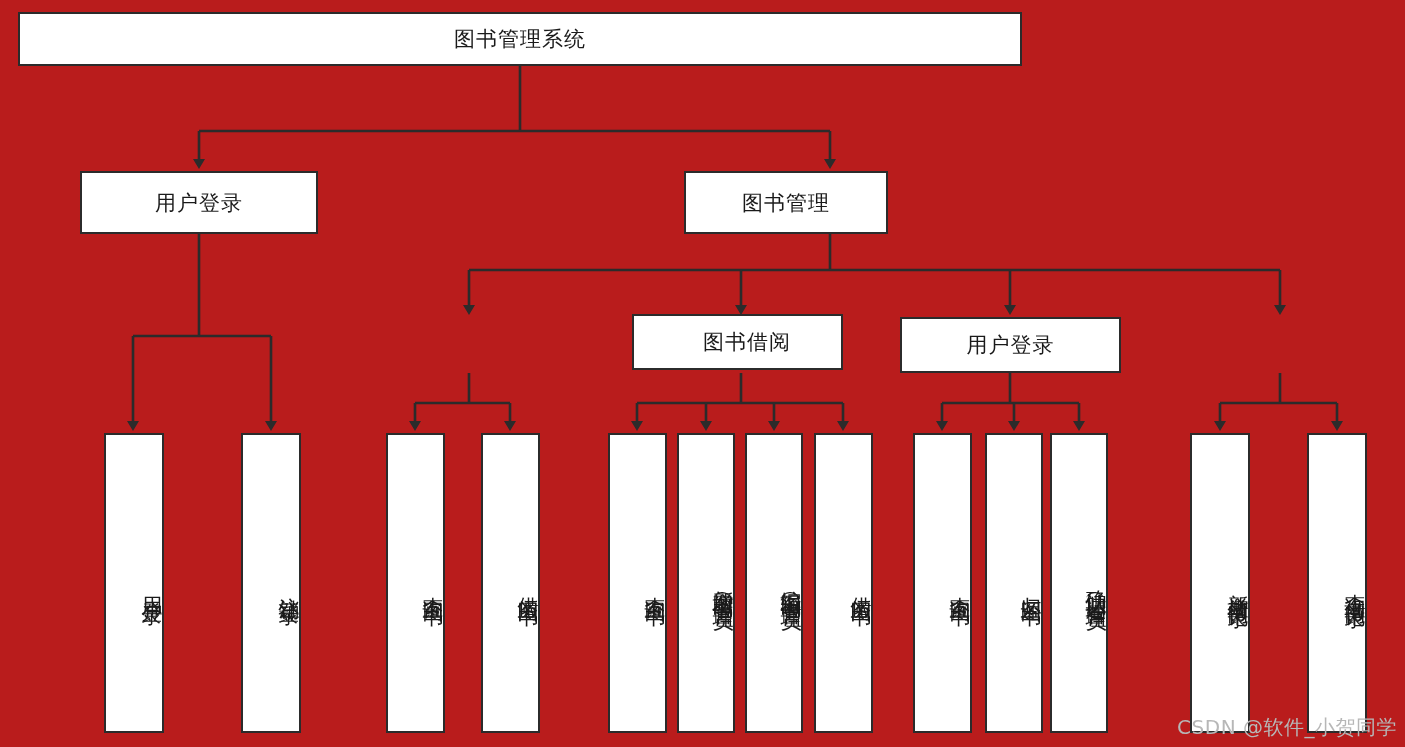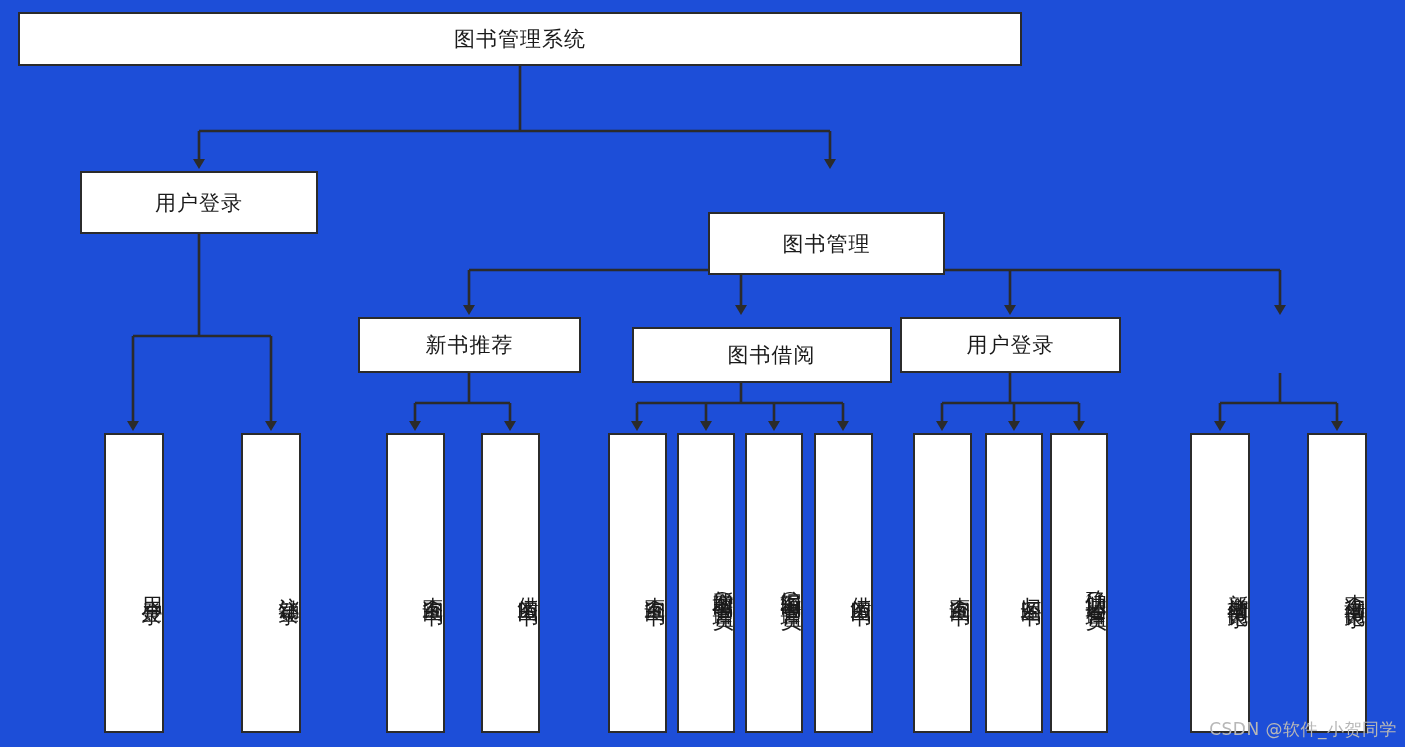--- a/index.html
+++ b/index.html
@@ -4,21 +4,21 @@
 <style>
   html, body {
     margin: 0;
     padding: 0;
     background: #ffffff;
   }
   #canvas {
     position: relative;
     width: 1405px;
     height: 747px;
-    background: #1d4ed8;
+    background: #b91c1c;
     font-family: "DejaVu Sans", "Liberation Sans", sans-serif;
     overflow: hidden;
   }
   svg.wires {
     position: absolute;
     left: 0;
     top: 0;
     width: 1405px;
     height: 747px;
     pointer-events: none;
@@ -47,21 +47,21 @@
     align-items: flex-start;
   }
   .node.vert .vtxt {
     writing-mode: vertical-rl;
     text-orientation: upright;
   }
   .watermark {
     position: absolute;
     right: 8px;
     bottom: 6px;
-    font-size: 17px;
+    font-size: 20px;
     color: #b7b7b7;
     white-space: nowrap;
     letter-spacing: 0.5px;
   }
 </style>
 </head>
 <body>
 
 <div id="canvas">
 
@@ -118,28 +118,25 @@
     </g>
   </svg>
 
   <div class="node horiz" style="left:18px; top:12px; width:1004px; height:54px;">
     <span>图书管理系统</span>
   </div>
 
   <div class="node horiz" style="left:80px; top:171px; width:238px; height:63px;">
     <span>用户登录</span>
   </div>
-  <div class="node horiz" style="left:708px; top:171px; width:237px; height:63px;margin-top:41px;">
+  <div class="node horiz" style="left:684px; top:171px; width:204px; height:63px;">
     <span>图书管理</span>
   </div>
 
-  <div class="node horiz" style="left:358px; top:317px; width:223px; height:56px;">
-    <span>新书推荐</span>
-  </div>
-  <div class="node horiz" style="left:632px; top:327px; width:260px; height:56px;padding-left:19px;">
+  <div class="node horiz" style="left:632px; top:314px; width:211px; height:56px;padding-left:19px;">
     <span>图书借阅</span>
   </div>
   <div class="node horiz" style="left:900px; top:317px; width:221px; height:56px;">
     <span>用户登录</span>
   </div>
 
   <div class="node vert" style="left:104px; top:433px; width:60px; height:300px;">
     <span class="vtxt">用户登录</span>
   </div>
   <div class="node vert" style="left:241px; top:433px; width:60px; height:300px;">

